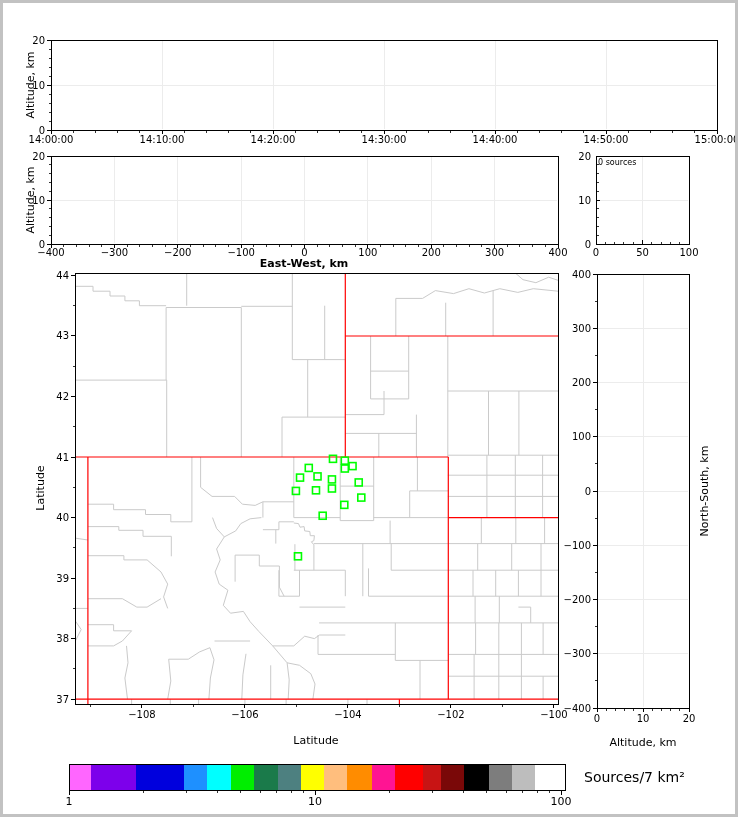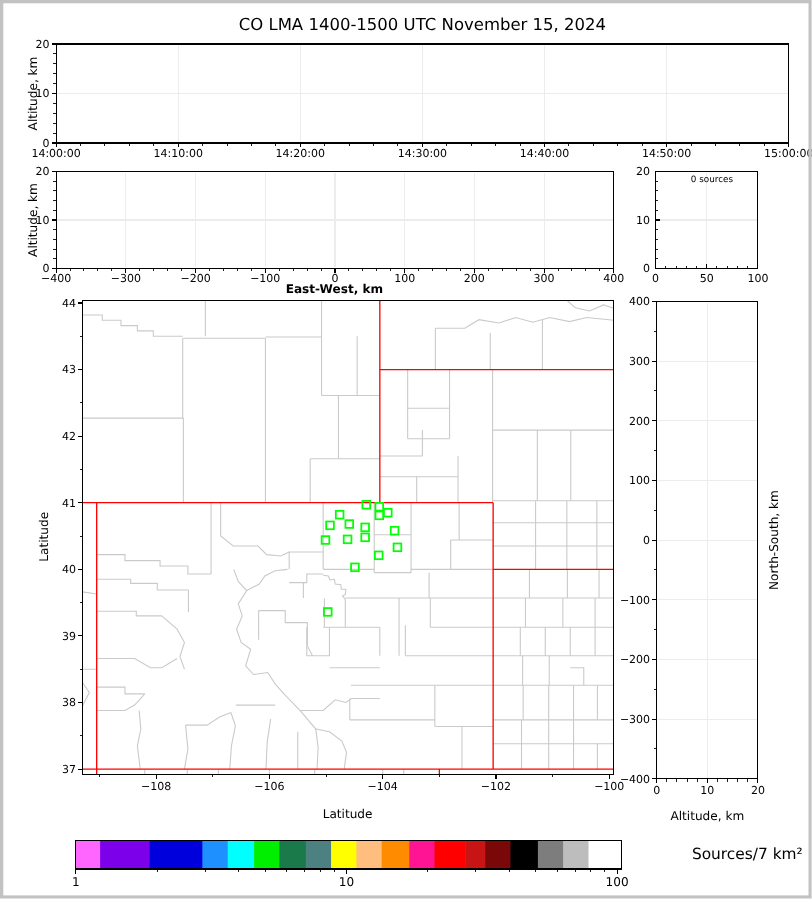--- a/index.html
+++ b/index.html
@@ -478,31 +478,30 @@
         <line x1="389.07419541327005" y1="790" x2="389.07419541327005" y2="793" stroke="#000" stroke-width="0.8" shape-rendering="crispEdges"></line>
         <line x1="432.39546260111246" y1="790" x2="432.39546260111246" y2="793" stroke="#000" stroke-width="0.8" shape-rendering="crispEdges"></line>
         <line x1="463.13239082654" y1="790" x2="463.13239082654" y2="793" stroke="#000" stroke-width="0.8" shape-rendering="crispEdges"></line>
         <line x1="486.97380458672995" y1="790" x2="486.97380458672995" y2="793" stroke="#000" stroke-width="0.8" shape-rendering="crispEdges"></line>
         <line x1="506.4536580143825" y1="790" x2="506.4536580143825" y2="793" stroke="#000" stroke-width="0.8" shape-rendering="crispEdges"></line>
         <line x1="522.9236394121474" y1="790" x2="522.9236394121474" y2="793" stroke="#000" stroke-width="0.8" shape-rendering="crispEdges"></line>
         <line x1="537.1905862398099" y1="790" x2="537.1905862398099" y2="793" stroke="#000" stroke-width="0.8" shape-rendering="crispEdges"></line>
         <line x1="549.774925202225" y1="790" x2="549.774925202225" y2="793" stroke="#000" stroke-width="0.8" shape-rendering="crispEdges"></line>
       </g>
     </svg>
-    <div class="lbl ctr" style="left:384px;top:22px;font-size:15px;">CO LMA 1400-1500 UTC November 15, 2024</div>
 
   <div class="lbl rot" style="left:30px;top:85px;font-size:11px;">Altitude, km</div>
 
   <div class="lbl rot" style="left:30px;top:200px;font-size:11px;">Altitude, km</div>
   <div class="lbl ctr" style="left:304px;top:263px;font-size:11px;font-weight:bold;">East-West, km</div>
 
-  <div class="lbl" style="left:628px;top:158px;font-size:8px;">0 sources</div>
+  <div class="lbl" style="left:598px;top:158px;font-size:8px;">0 sources</div>
 
   <div class="lbl rot" style="left:40px;top:488px;font-size:11px;">Latitude</div>
   <div class="lbl ctr" style="left:316px;top:740px;font-size:11px;">Latitude</div>
 
   <div class="lbl rot" style="left:704px;top:491px;font-size:11px;">North-South, km</div>
   <div class="lbl ctr" style="left:643px;top:742px;font-size:11px;">Altitude, km</div>
 
-  <div class="lbl" style="left:584px;top:777px;font-size:14px;transform:translate(0,-50%);margin-left:45px;">Sources/7 km²</div>
+  <div class="lbl" style="left:584px;top:777px;font-size:14px;transform:translate(0,-50%);">Sources/7 km²</div>
 
   <div id="fig-border"></div>
 </div>
 
 </body></html>

